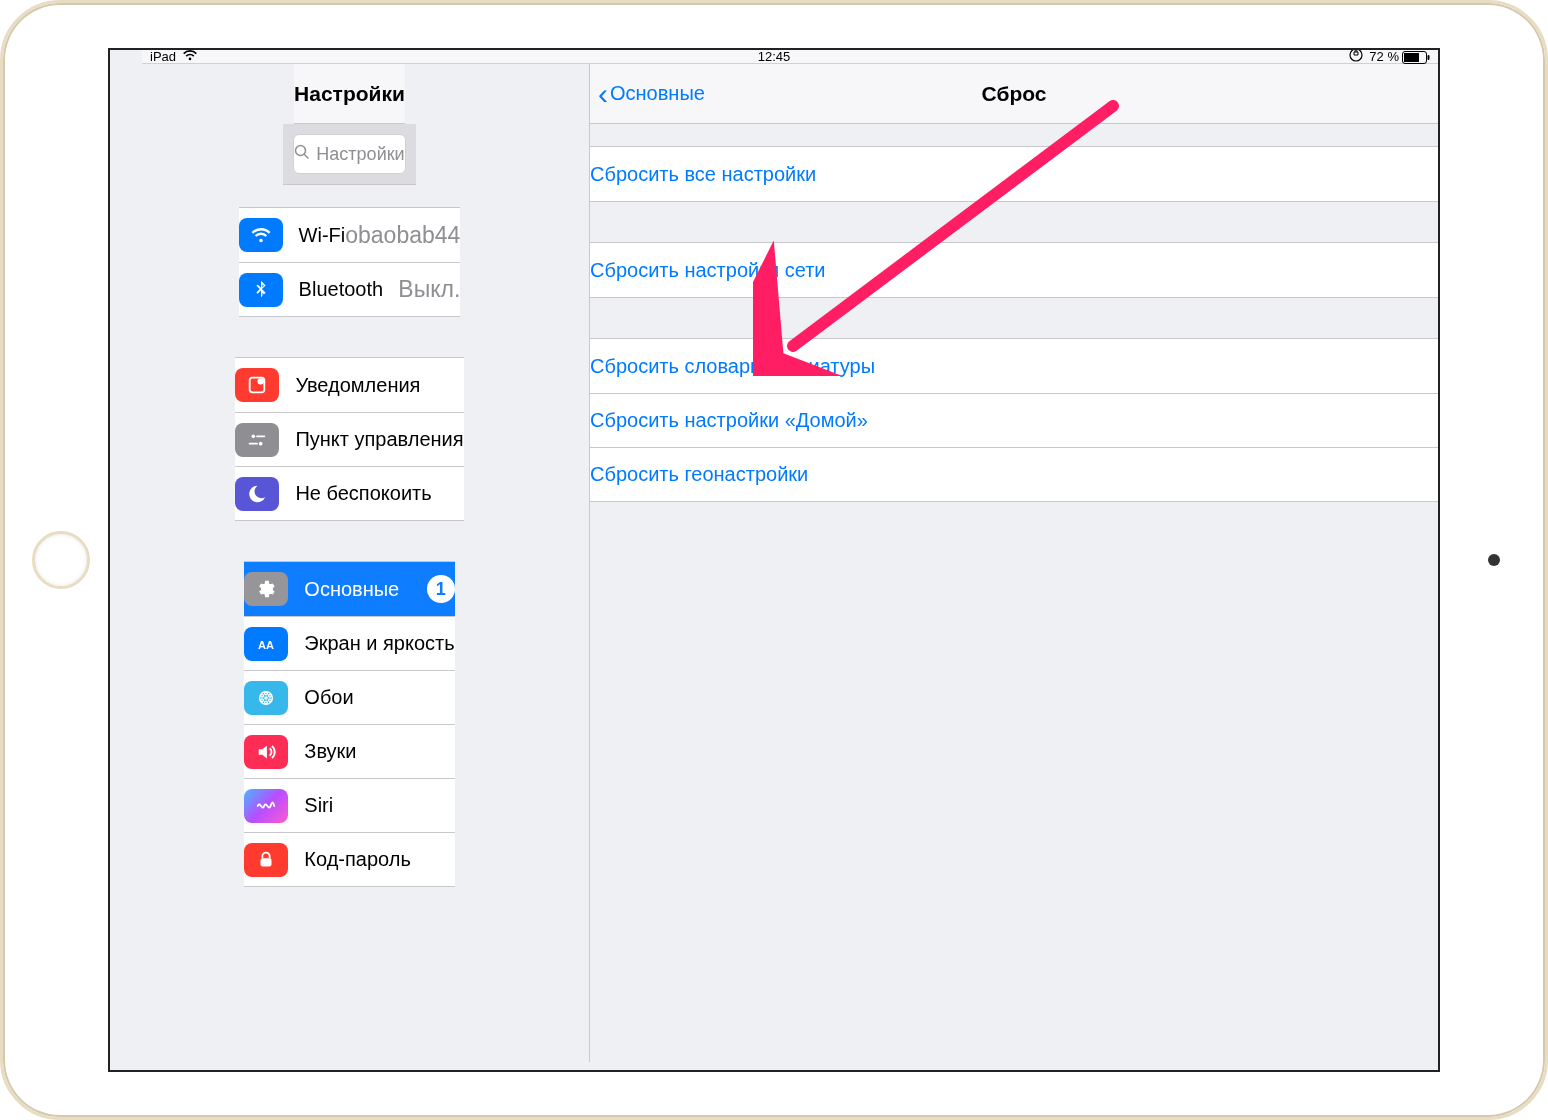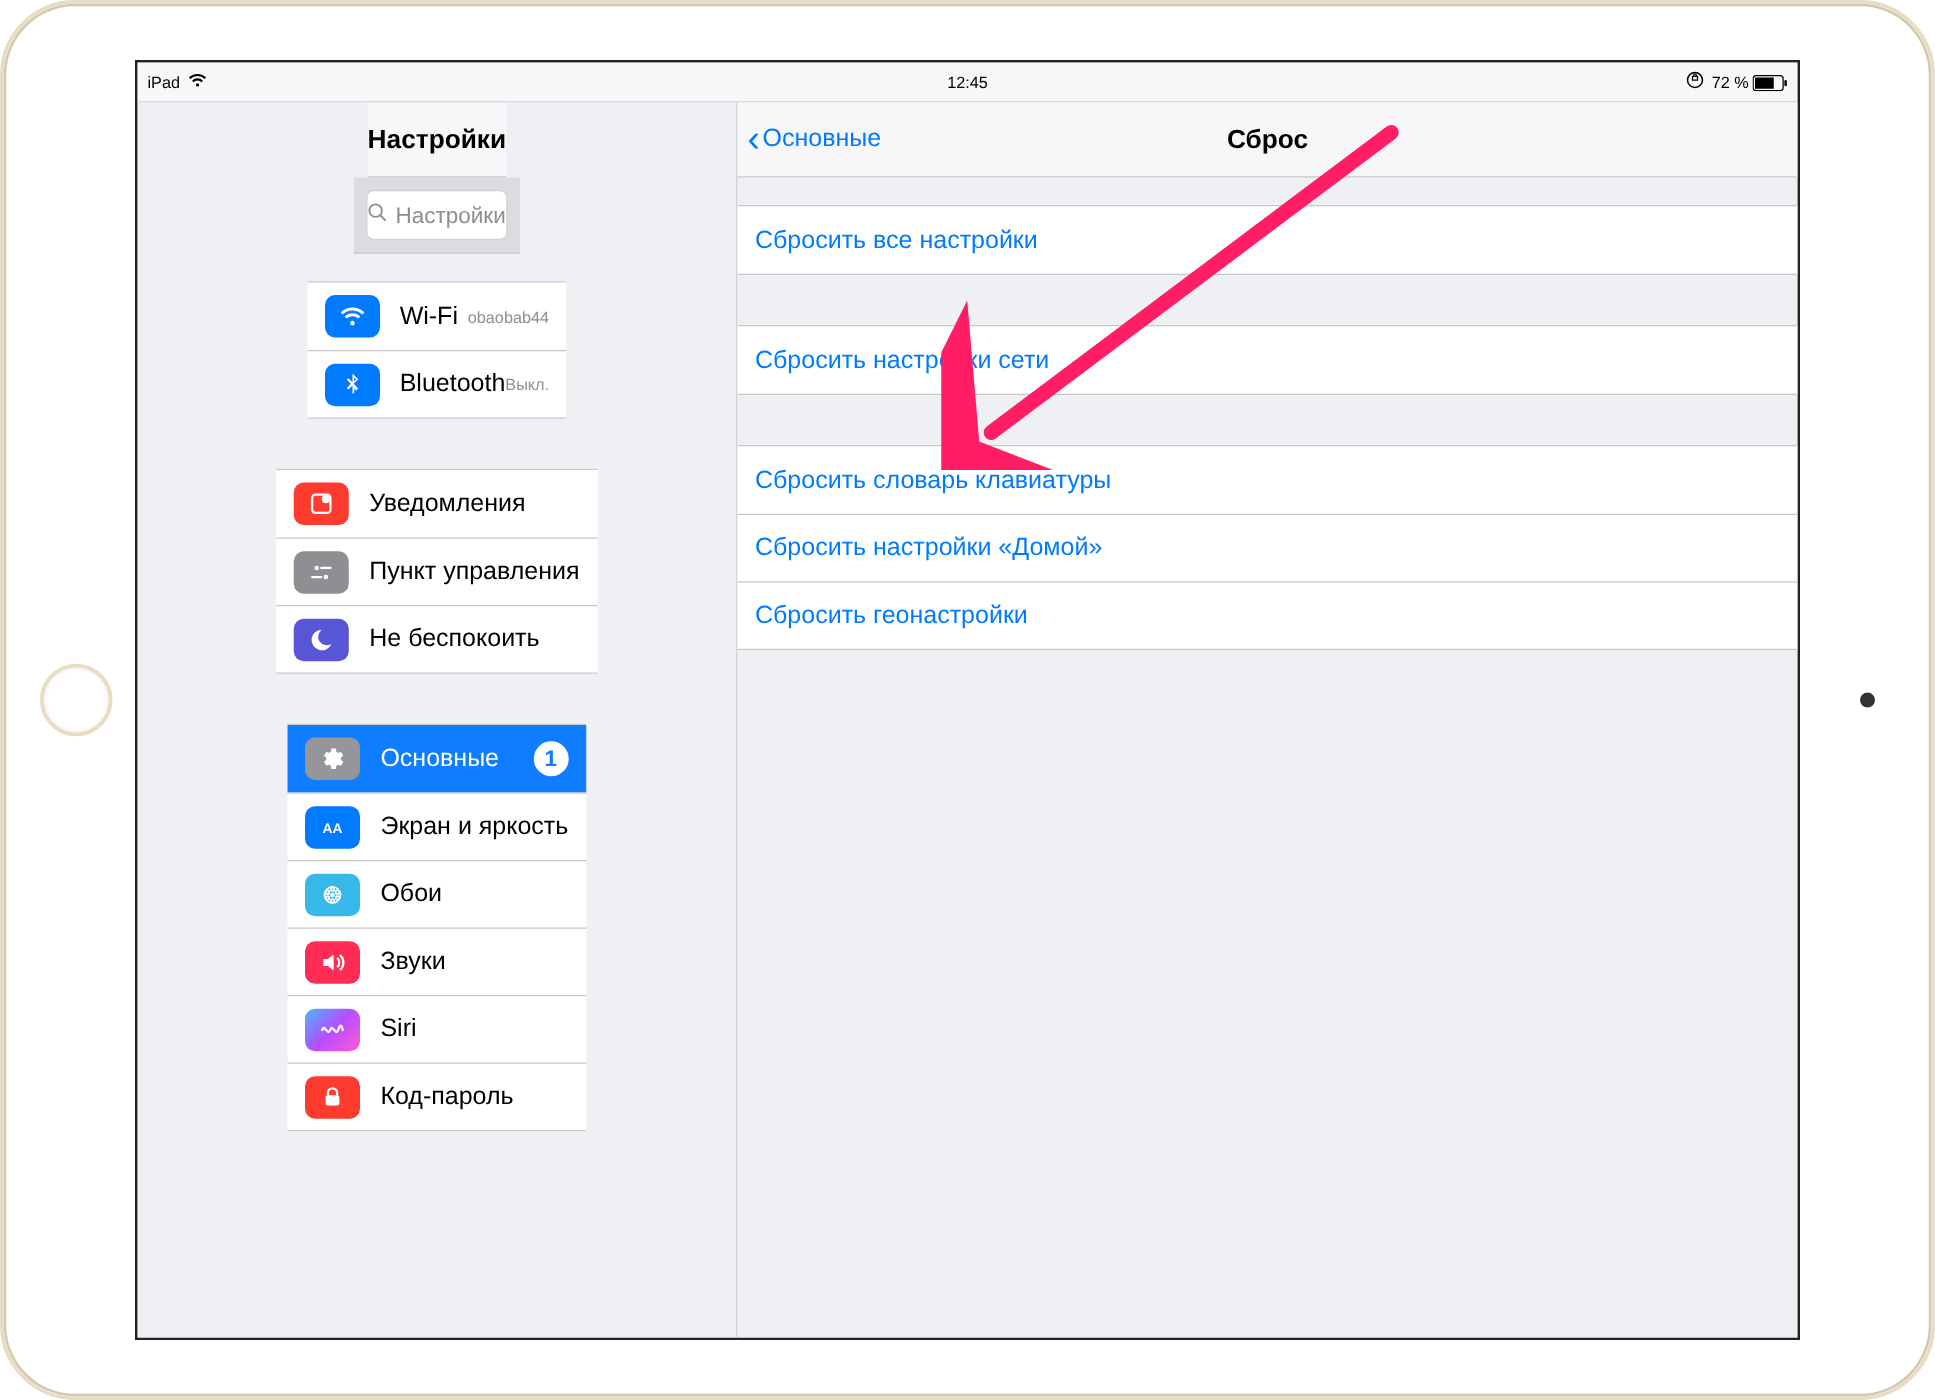--- a/index.html
+++ b/index.html
@@ -49,28 +49,29 @@
 .screen{
   position:absolute;
   left:108px;top:48px;
   width:1332px;height:1024px;
   background:var(--bg);
   border:2px solid #222;
   overflow:hidden;
 }
 
 .statusbar{
-  height:32px;
+  height:14px;
   display:flex;
   align-items:center;
   justify-content:space-between;
   font-size:13px;
   padding:0 8px;
   background:#f7f7f9;
   border-bottom:1px solid #d1d1d4;
+  margin-left:32px;
 }
 .status-left,.status-right{display:flex;align-items:center;gap:6px;}
 .status-center{position:absolute;left:50%;transform:translateX(-50%);font-weight:400;}
 .batt{display:flex;align-items:center;gap:3px;}
 .batt svg{vertical-align:middle;}
 .content{
   display:flex;
   height:calc(100% - 22px);
 }
 .sidebar{
@@ -121,31 +122,31 @@
   margin-top:40px;
   border-top:1px solid var(--sep);
   border-bottom:1px solid var(--sep);
   background:#fff;
 }
 .group.first{margin-top:22px;}
 .group.tight{margin-top:40px;}
 .row{
   display:flex;align-items:center;
   min-height:54px;
-  padding:0 14px;
+  padding:0 0;
   position:relative;
   font-size:20px;
 }
 .row + .row{border-top:1px solid var(--sep);margin-left:0;}
 .row .iconbox{
   width:44px;height:34px;border-radius:8px;margin-right:16px;
   display:flex;align-items:center;justify-content:center;color:#fff;flex:none;
 }
 .row .label{flex:1;}
-.row .value{color:var(--txt2);font-size:13px;}
+.row .value{color:var(--txt2);font-size:23px;}
 .row.selected{background:var(--sel);color:#fff;}
 .row.selected .iconbox{filter:brightness(1.05);}
 .toggle{
   width:58px;height:34px;border-radius:17px;background:#e5e5ea;
   position:relative;flex:none;
 }
 .toggle .knob{
   position:absolute;left:2px;top:2px;width:30px;height:30px;border-radius:50%;
   background:#fff;box-shadow:0 1px 3px rgba(0,0,0,.3);
 }

